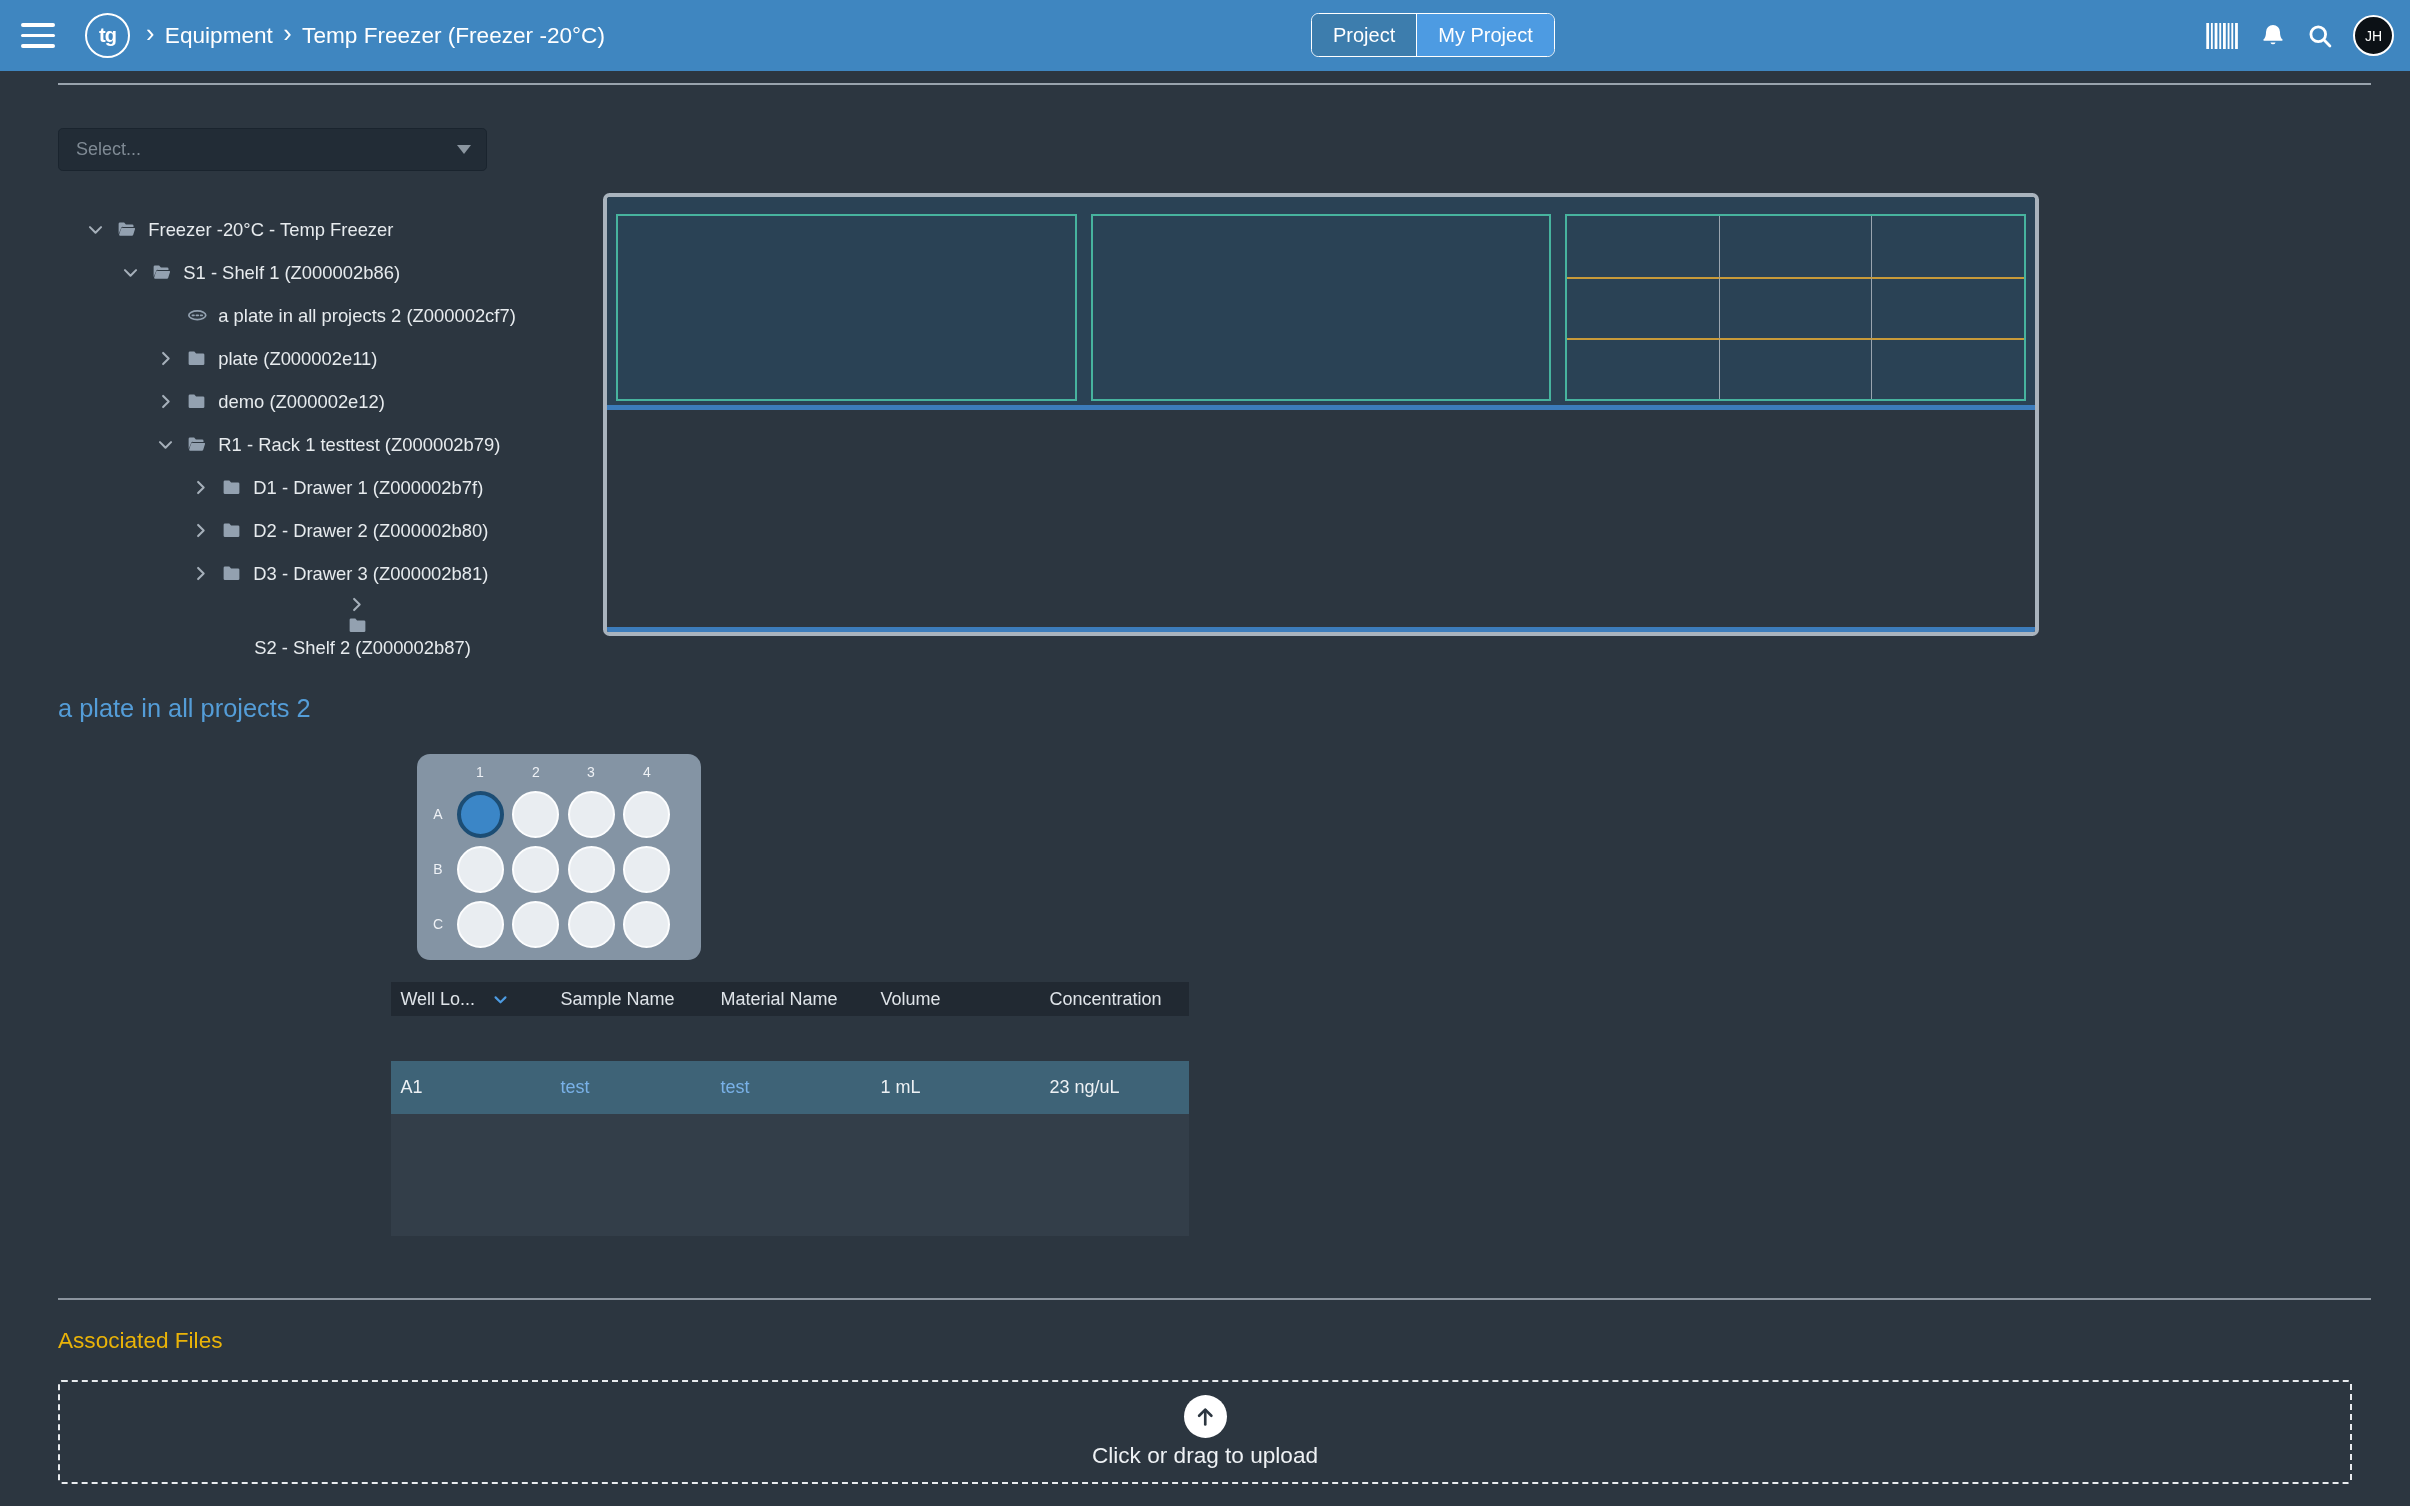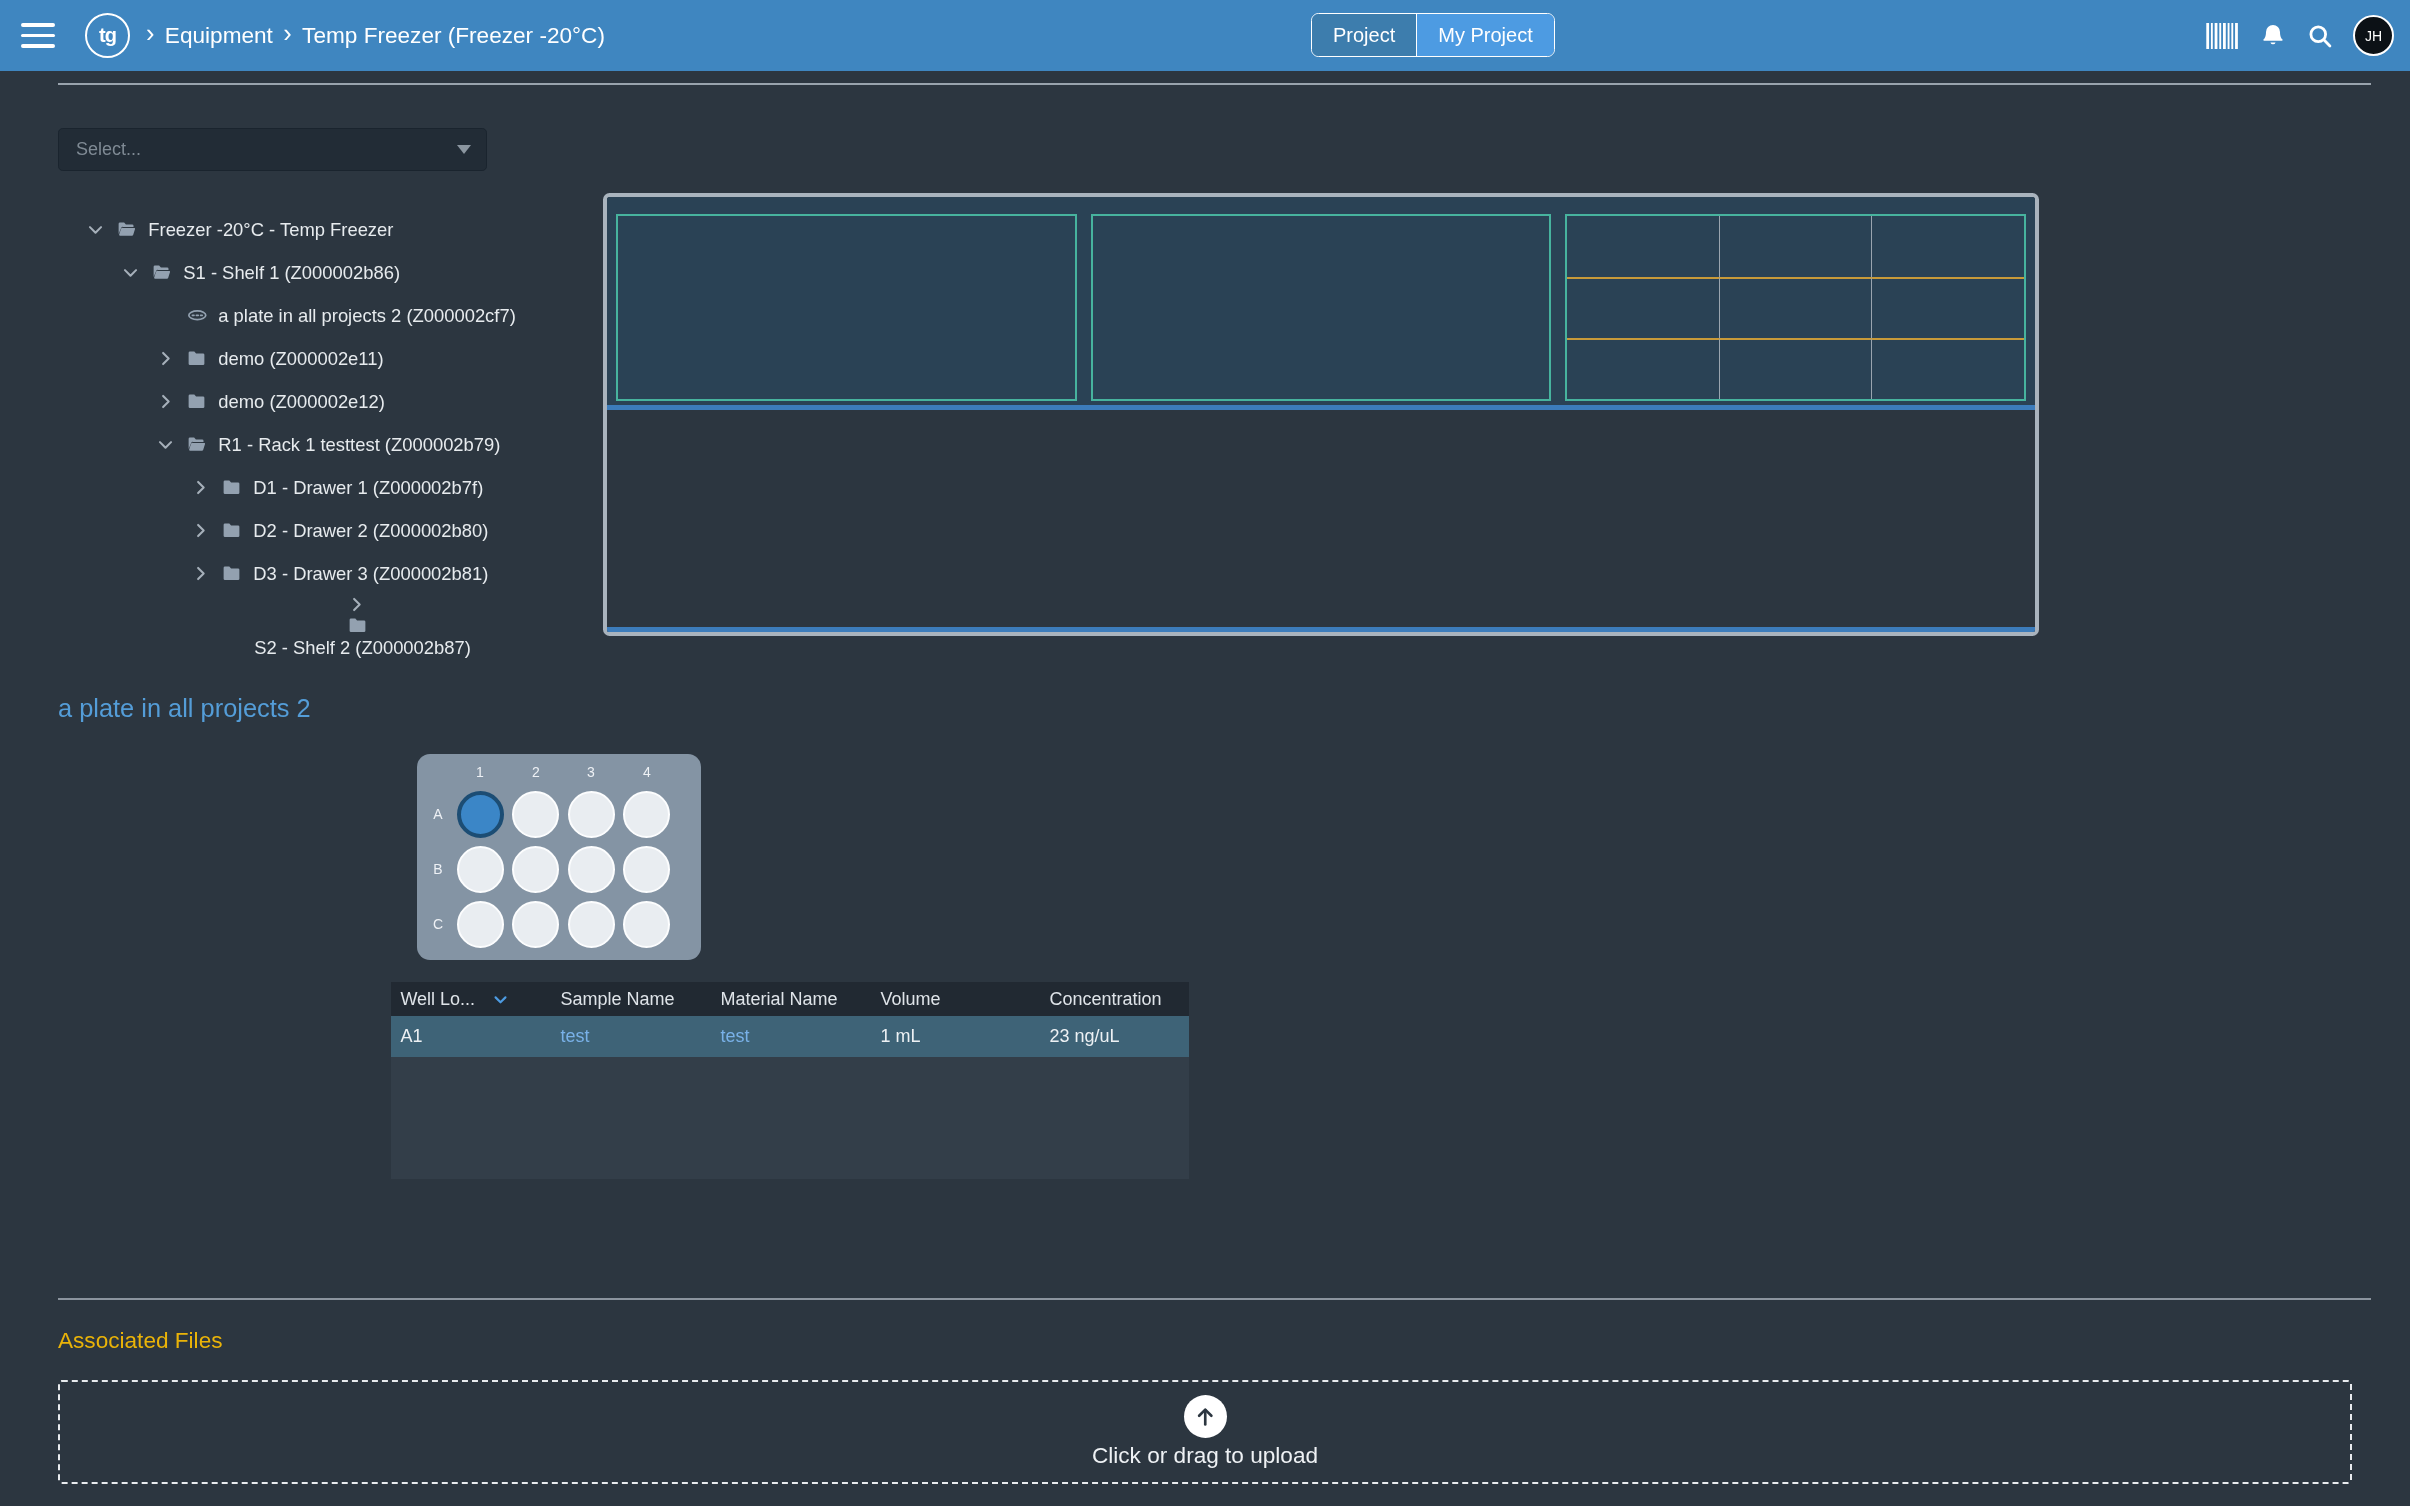--- a/index.html
+++ b/index.html
@@ -76,21 +76,21 @@
   .well.selected{background:var(--well-selected-fill,#3b86c7);
         border:4.7px solid var(--well-selected-ring,#1c4d74);}
 
   
   .sample-table{position:absolute;left:391px;top:982px;width:798px;}
   .table-grid{display:grid;grid-template-columns:160px 160px 160px 169px 1fr;
               align-items:center;padding-left:9.4px;box-sizing:border-box;}
   .table-header{height:34px;background:#212932;color:#dfe4e9;font-size:18px;}
   .th-cell{display:flex;align-items:center;white-space:nowrap;}
   .sort-icon{margin-left:17px;display:flex;align-items:center;}
-  .table-row{height:41px;background:var(--selected-row,#3e6377);color:#edf1f4;font-size:18px;cursor:pointer;}
+  .table-row{height:53px;background:var(--selected-row,#3e6377);color:#edf1f4;font-size:18px;cursor:pointer;margin-top:45px;}
   .cell-link{color:var(--link-blue,#79b1e8);cursor:pointer;}
   .table-filler{height:122px;background:#333e49;}
 
   
   .status-bar{position:absolute;left:391px;top:1220px;width:798px;height:41px;
               display:flex;align-items:center;justify-content:space-between;padding-right:5.6px;box-sizing:border-box;}
   .status-text{font-size:18px;color:#dee3e8;}
   .status-actions{display:flex;align-items:center;gap:17px;}
   .gear-glyph{font-family:"DejaVu Sans",sans-serif;font-size:29px;color:#b7c1ca;line-height:1;}
 
@@ -210,21 +210,21 @@
         <span class="tree-chevron">
           <svg width="19" height="19" viewBox="0 0 24 24" fill="none" stroke="#a6b0ba" stroke-width="2.6" stroke-linecap="round" stroke-linejoin="round">
             <polyline points="9 5 16 12 9 19"></polyline>
           </svg>
         </span>
         <span class="tree-icon">
           <svg width="21" height="21" viewBox="0 0 24 24" fill="#93a1b0">
             <path d="M3 5.5A1.5 1.5 0 0 1 4.5 4h5l2 2.2h8A1.5 1.5 0 0 1 21 7.7V18a1.5 1.5 0 0 1-1.5 1.5h-15A1.5 1.5 0 0 1 3 18z"></path>
           </svg>
         </span>
-        <span class="tree-label">demo (Z000002e11)</span>
+        <span class="tree-label">plate (Z000002e11)</span>
       </div>
       <div class="tree-row" style="padding-left: 98px;">
         <span class="tree-chevron">
           <svg width="19" height="19" viewBox="0 0 24 24" fill="none" stroke="#a6b0ba" stroke-width="2.6" stroke-linecap="round" stroke-linejoin="round">
             <polyline points="9 5 16 12 9 19"></polyline>
           </svg>
         </span>
         <span class="tree-icon">
           <svg width="21" height="21" viewBox="0 0 24 24" fill="#93a1b0">
             <path d="M3 5.5A1.5 1.5 0 0 1 4.5 4h5l2 2.2h8A1.5 1.5 0 0 1 21 7.7V18a1.5 1.5 0 0 1-1.5 1.5h-15A1.5 1.5 0 0 1 3 18z"></path>

